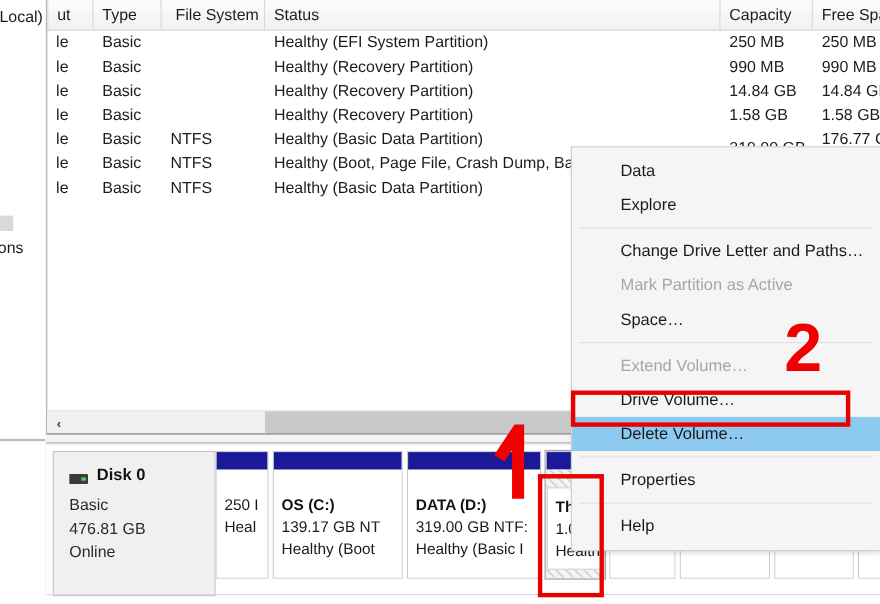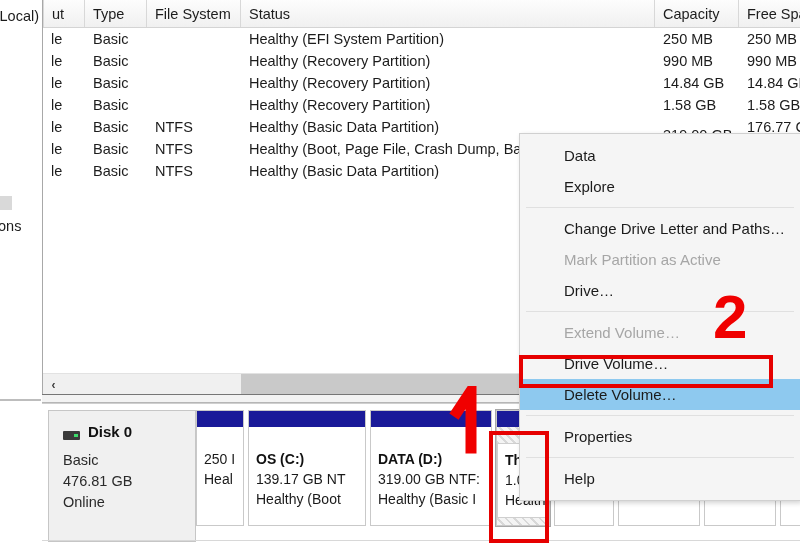--- a/index.html
+++ b/index.html
@@ -187,21 +187,21 @@
 
   <div class="list-pane">
 
     <div class="list-header" id="list-header">
         <div class="hcell" style="width: 42px; flex: 0 0 42px;">
           <span>ut</span>
         </div>
         <div class="hcell" style="width: 62px; flex: 0 0 62px;">
           <span>Type</span>
         </div>
-        <div class="hcell" style="width: 94px; flex: 0 0 94px;">
+        <div class="hcell" style="width: 94px; flex: 0 0 94px; justify-content: center;">
           <span>File System</span>
         </div>
         <div class="hcell" style="width: 414px; flex: 0 0 414px;">
           <span>Status</span>
         </div>
         <div class="hcell" style="width: 84px; flex: 0 0 84px;">
           <span>Capacity</span>
         </div>
         <div class="hcell" style="width: 80px; flex: 0 0 80px;">
           <span>Free Space</span>
@@ -366,21 +366,21 @@
         <span>Explore</span>
       </div>
       <div class="ctx-sep"></div>
       <div class="ctx-item">
         <span>Change Drive Letter and Paths…</span>
       </div>
       <div class="ctx-item disabled">
         <span>Mark Partition as Active</span>
       </div>
       <div class="ctx-item">
-        <span>Drive…</span>
+        <span>Space…</span>
       </div>
       <div class="ctx-sep"></div>
       <div class="ctx-item disabled">
         <span>Extend Volume…</span>
       </div>
       <div class="ctx-item">
         <span>Drive Volume…</span>
       </div>
       <div class="ctx-item highlight">
         <span>Delete Volume…</span>

